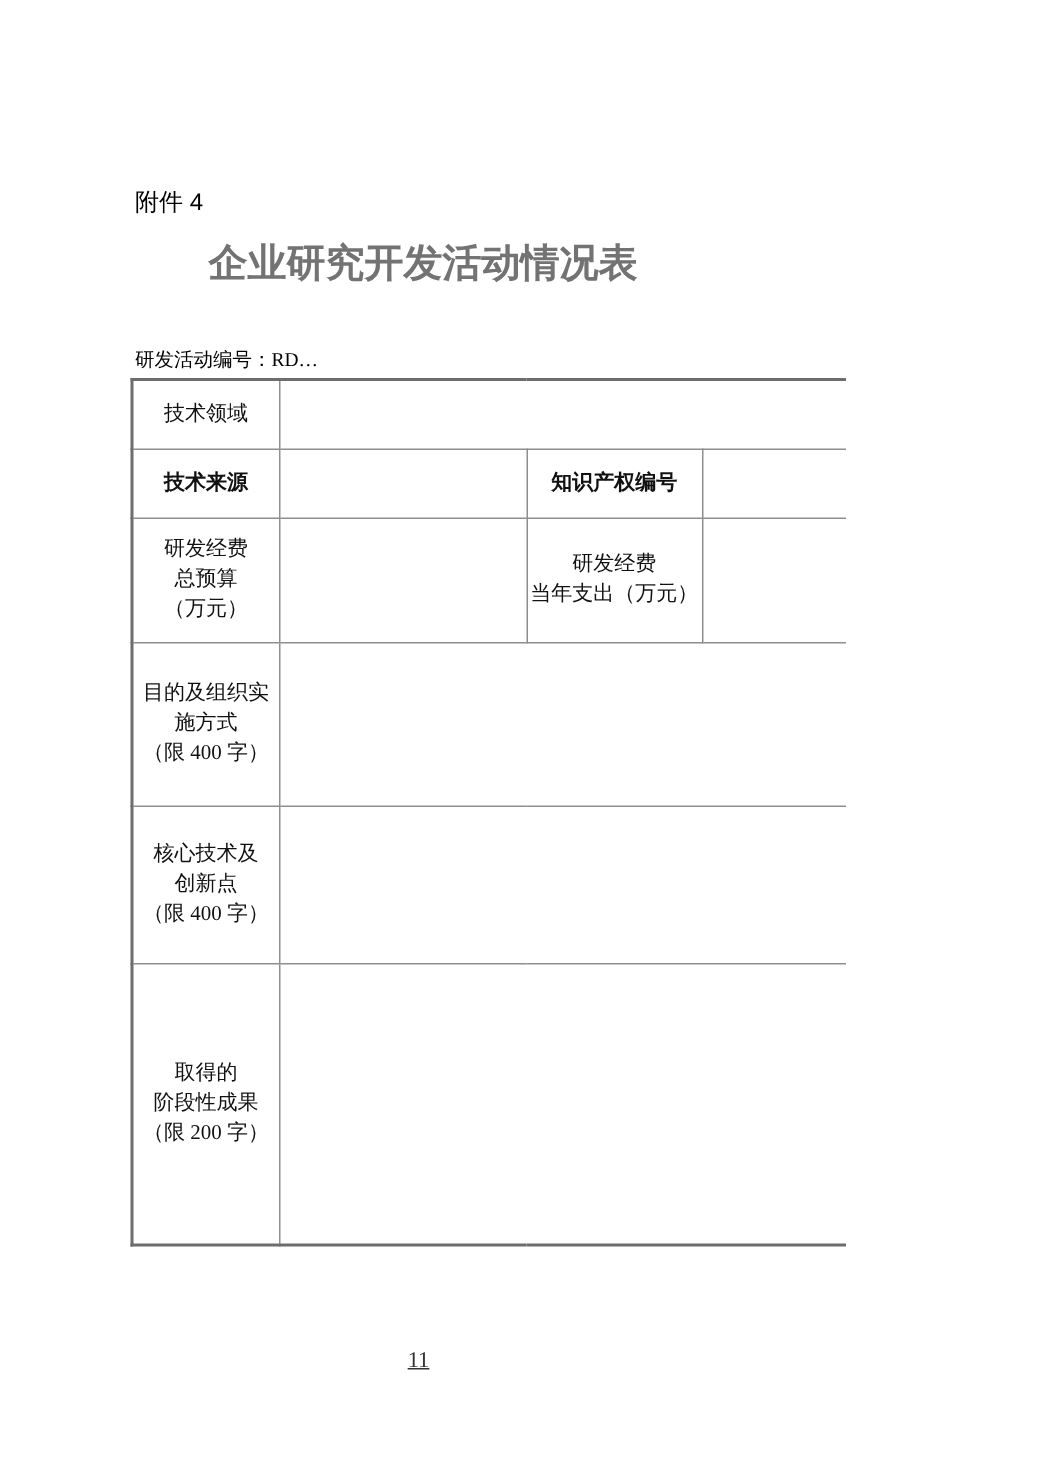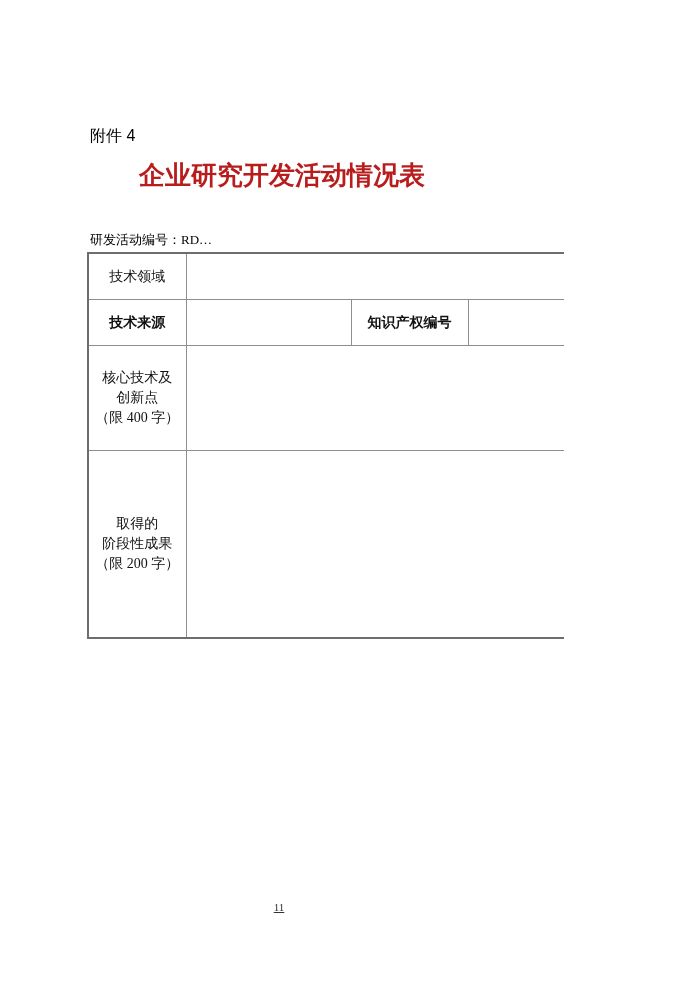--- a/index.html
+++ b/index.html
@@ -25,21 +25,21 @@
     line-height: 20px;
     color: #000000;
   }
   .title-block {
     position: absolute;
     left: 0;
     right: 0;
     top: 160px;
     text-align: center;
     font-weight: bold;
-    color: #b91c1c;
+    color: #737373;
   }
   .title {
     font-size: 26px;
     line-height: 31px;
   }
   .subtitle {
     font-size: 20px;
     line-height: 36px;
   }
   .form-code {
@@ -82,21 +82,21 @@
   tr.r4 td { height: 82px; }
   tr.r5 td { height: 108px; }
   tr.r6 td { height: 104px; }
   tr.r7 td { height: 186px; }
   .page-number {
     position: absolute;
     left: 0;
     right: 6px;
     top: 900px;
     text-align: center;
-    font-size: 11px;
+    font-size: 15px;
     line-height: 14px;
     color: #333333;
     text-decoration: underline;
   }
 </style>
 </head>
 <body>
 
 <div class="page">
 
@@ -119,20 +119,35 @@
       <tr class="r2">
         <td class="label">技术领域</td>
         <td class="value" colspan="3"></td>
       </tr>
       <tr class="r3">
         <td class="label">技术来源</td>
         <td class="value"></td>
         <td class="label">知识产权编号</td>
         <td class="value"></td>
       </tr>
+      <tr class="r4">
+        <td class="label">研发经费
+总预算
+（万元）</td>
+        <td class="value"></td>
+        <td class="label">研发经费
+当年支出（万元）</td>
+        <td class="value"></td>
+      </tr>
+      <tr class="r5">
+        <td class="label">目的及组织实
+施方式
+（限 400 字）</td>
+        <td class="value" colspan="3"></td>
+      </tr>
       <tr class="r6">
         <td class="label">核心技术及
 创新点
 （限 400 字）</td>
         <td class="value" colspan="3"></td>
       </tr>
       <tr class="r7">
         <td class="label">取得的
 阶段性成果
 （限 200 字）</td>

